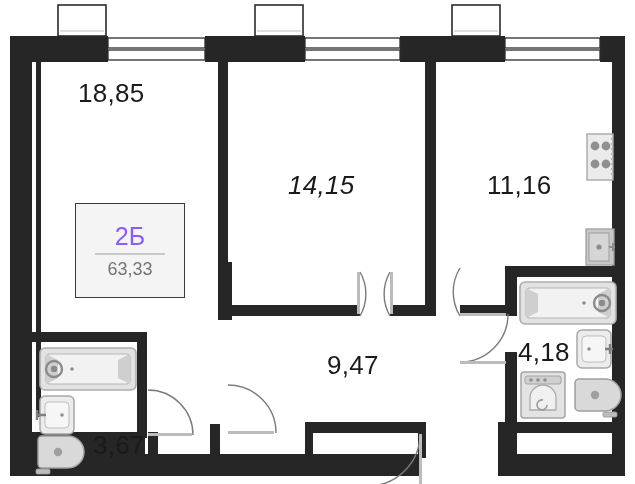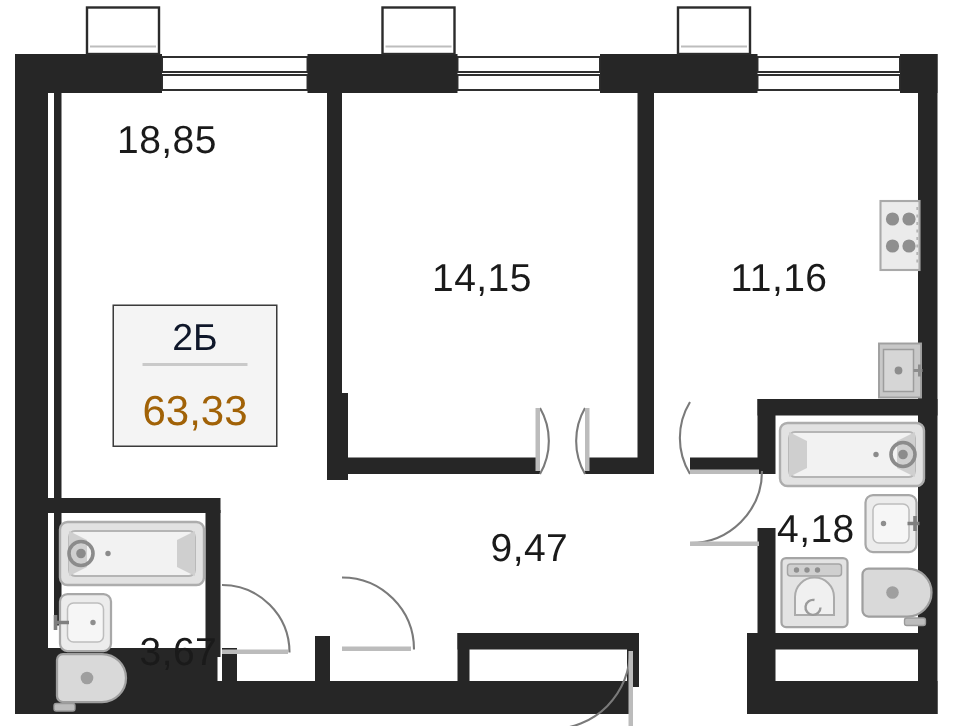--- a/index.html
+++ b/index.html
@@ -10,23 +10,23 @@
   .area-label{
     position:absolute;color:#1a1a1a;font-size:26px;font-weight:400;
     letter-spacing:0.3px;white-space:nowrap;
     font-family:"Liberation Sans","DejaVu Sans",sans-serif;
   }
   .badge{
     position:absolute;background:#f4f4f4;border:1.5px solid #3b3b3b;
     display:flex;flex-direction:column;align-items:center;justify-content:center;
     box-sizing:border-box;
   }
-  .badge-type{font-size:25px;color:#0f172a;line-height:1;padding-bottom:4px;}
+  .badge-type{font-size:25px;color:#8b5cf6;line-height:1;padding-bottom:4px;}
   .badge-rule{width:64%;height:2px;background:#c9c9c9;}
-  .badge-area{font-size:28px;color:#a16207;line-height:1;padding-top:16px;}
+  .badge-area{font-size:18px;color:#737373;line-height:1;padding-top:5px;}
 </style>
 </head>
 <body>
 
 <div id="plan">
 
   <svg width="635" height="484" viewBox="0 0 635 484">
 
     <defs>
       <g id="tub-g">
@@ -197,29 +197,29 @@
 
     <g transform="translate(38,432)">
       <use href="#wc-g"></use>
       <rect x="-2" y="37" width="14" height="5" rx="1.5" fill="#bdbdbd" stroke="#9a9a9a" stroke-width="0.9"></rect>
     </g>
 
   </svg>
 
   <div class="area-label" style="left:78px;top:78px;">18,85</div>
 
-  <div class="area-label" style="left:288px;top:170px;">14,15</div>
+  <div class="area-label" style="left:288px;top:170px;font-style:italic;">14,15</div>
 
   <div class="area-label" style="left:487px;top:170px;">11,16</div>
 
   <div class="area-label" style="left:327px;top:350px;">9,47</div>
 
   <div class="area-label" style="left:518px;top:337px;text-align:right;">4,18</div>
 
-  <div class="area-label" style="left:78px;top:419px;margin-left:15px;">3,67</div>
+  <div class="area-label" style="left:78px;top:430px;margin-left:15px;">3,67</div>
 
   <div class="badge" style="left:75px;top:203px;width:110px;height:95px;">
     <span class="badge-type">2Б</span>
     <span class="badge-rule"></span>
     <span class="badge-area">63,33</span>
   </div>
 
 </div>
 
 </body></html>

